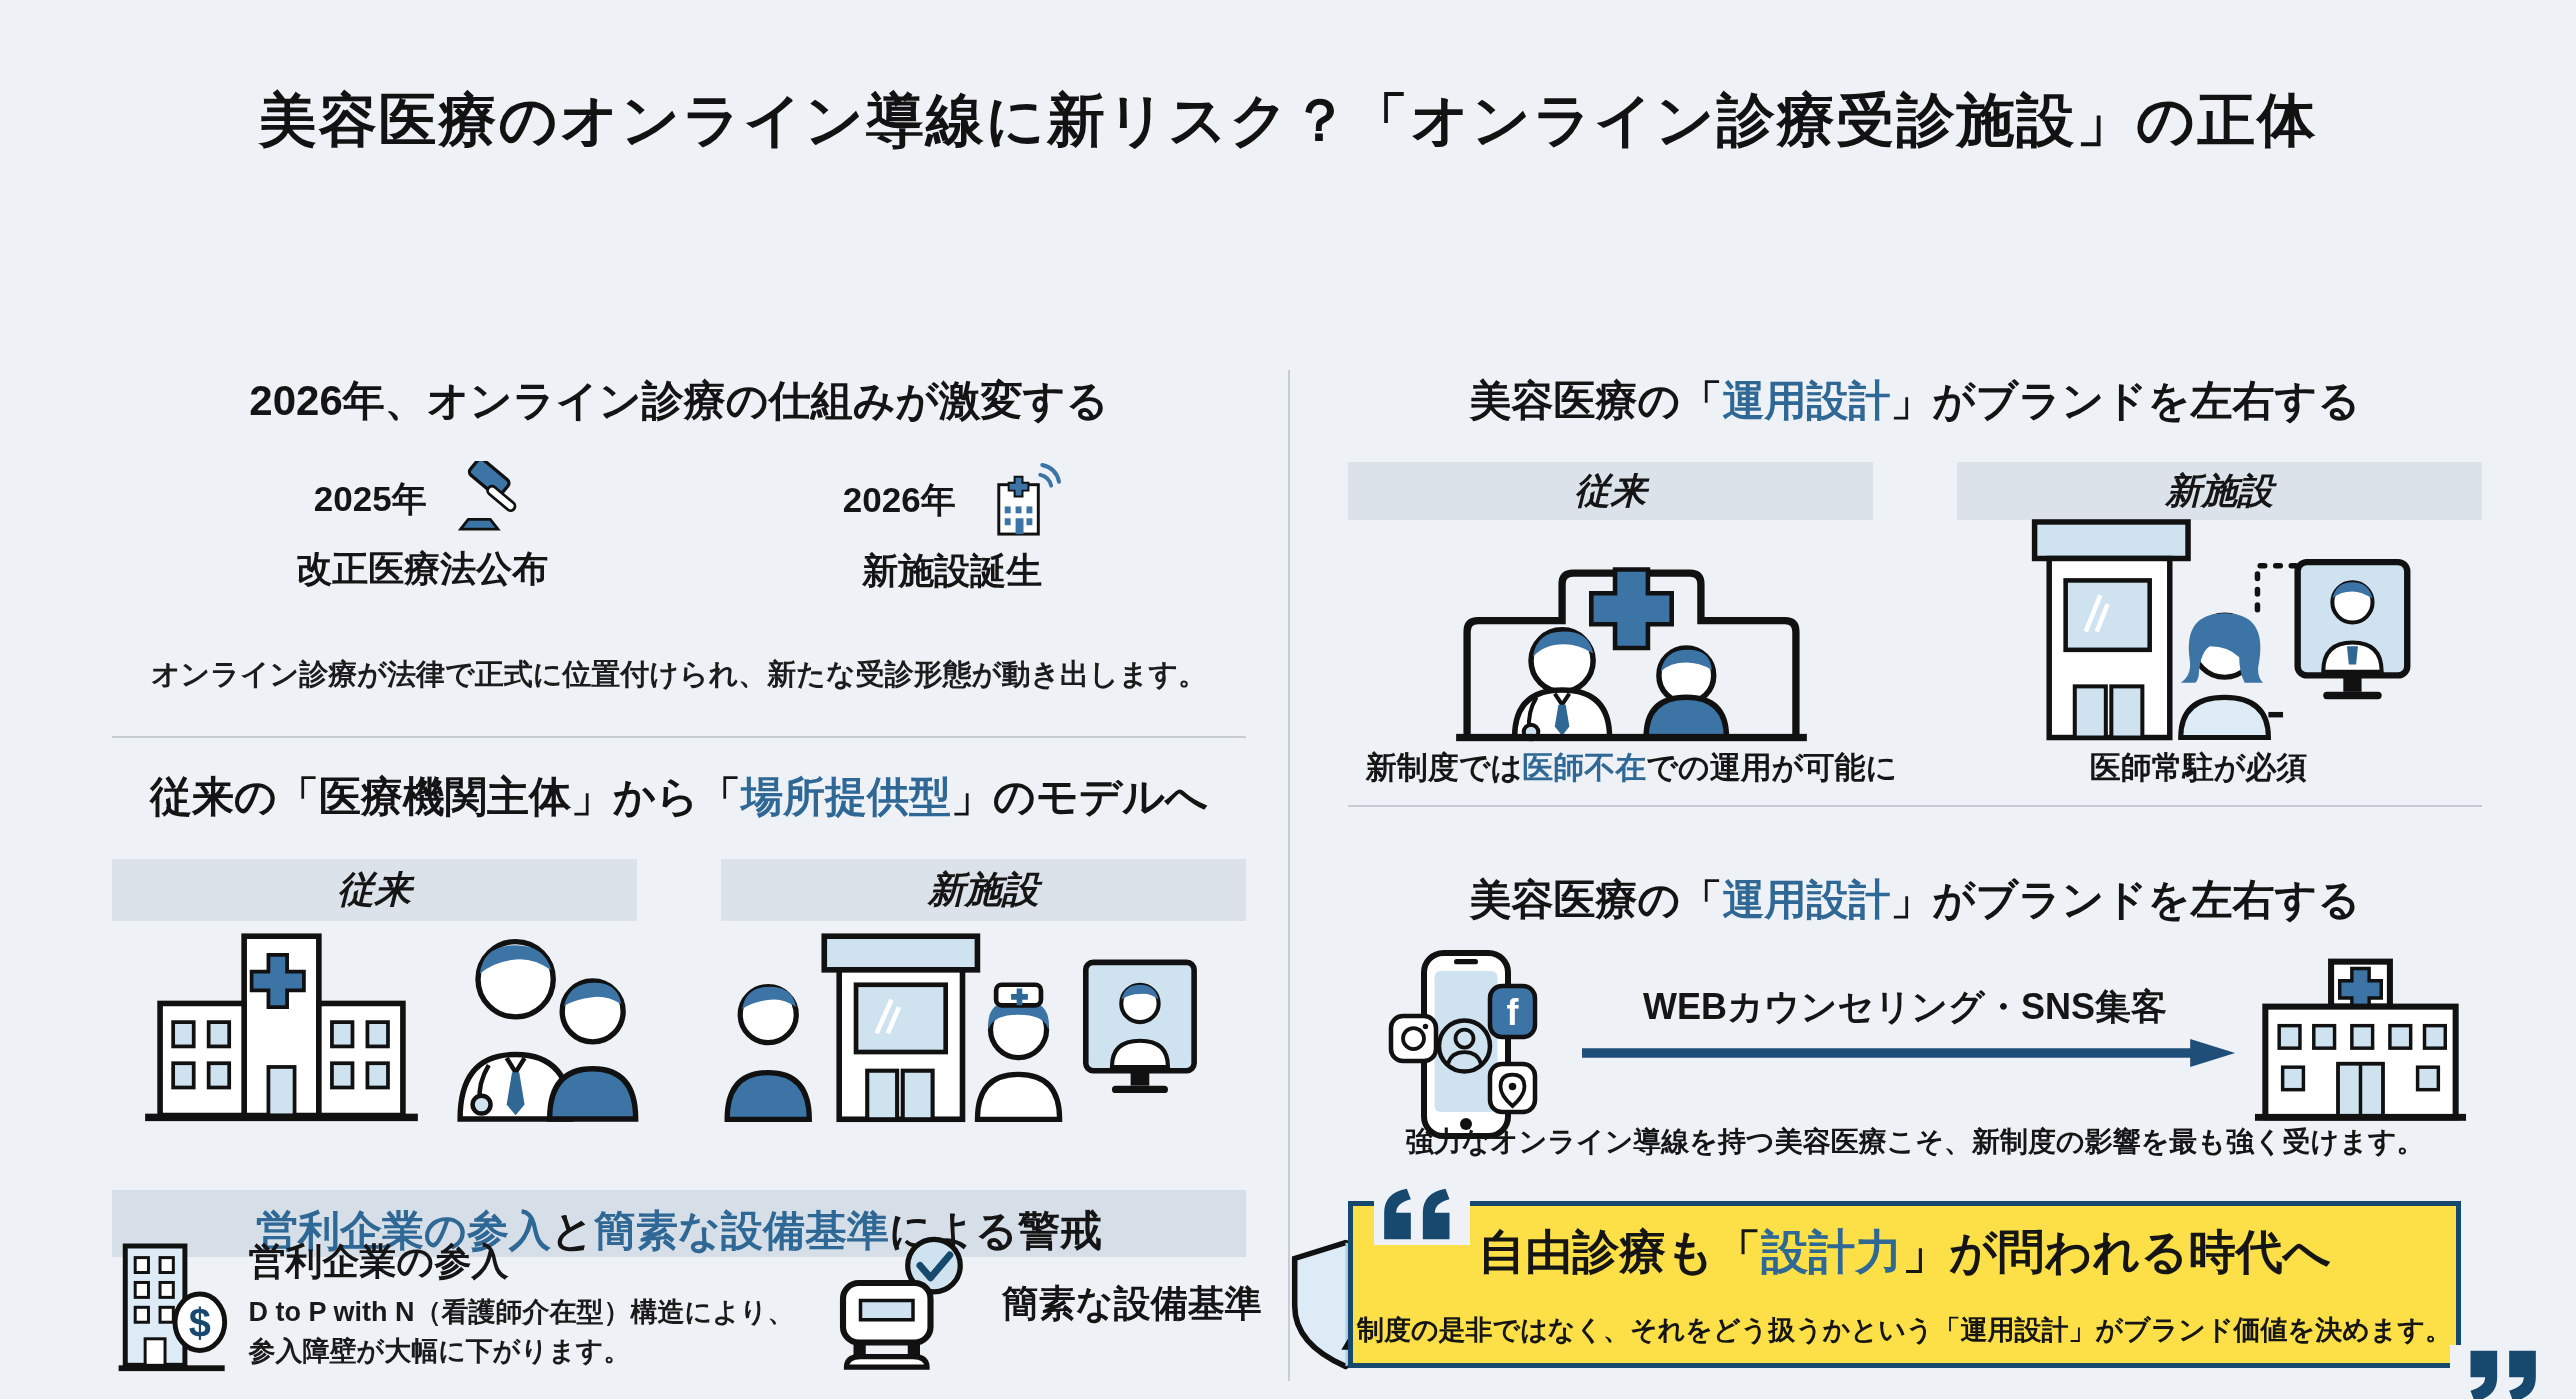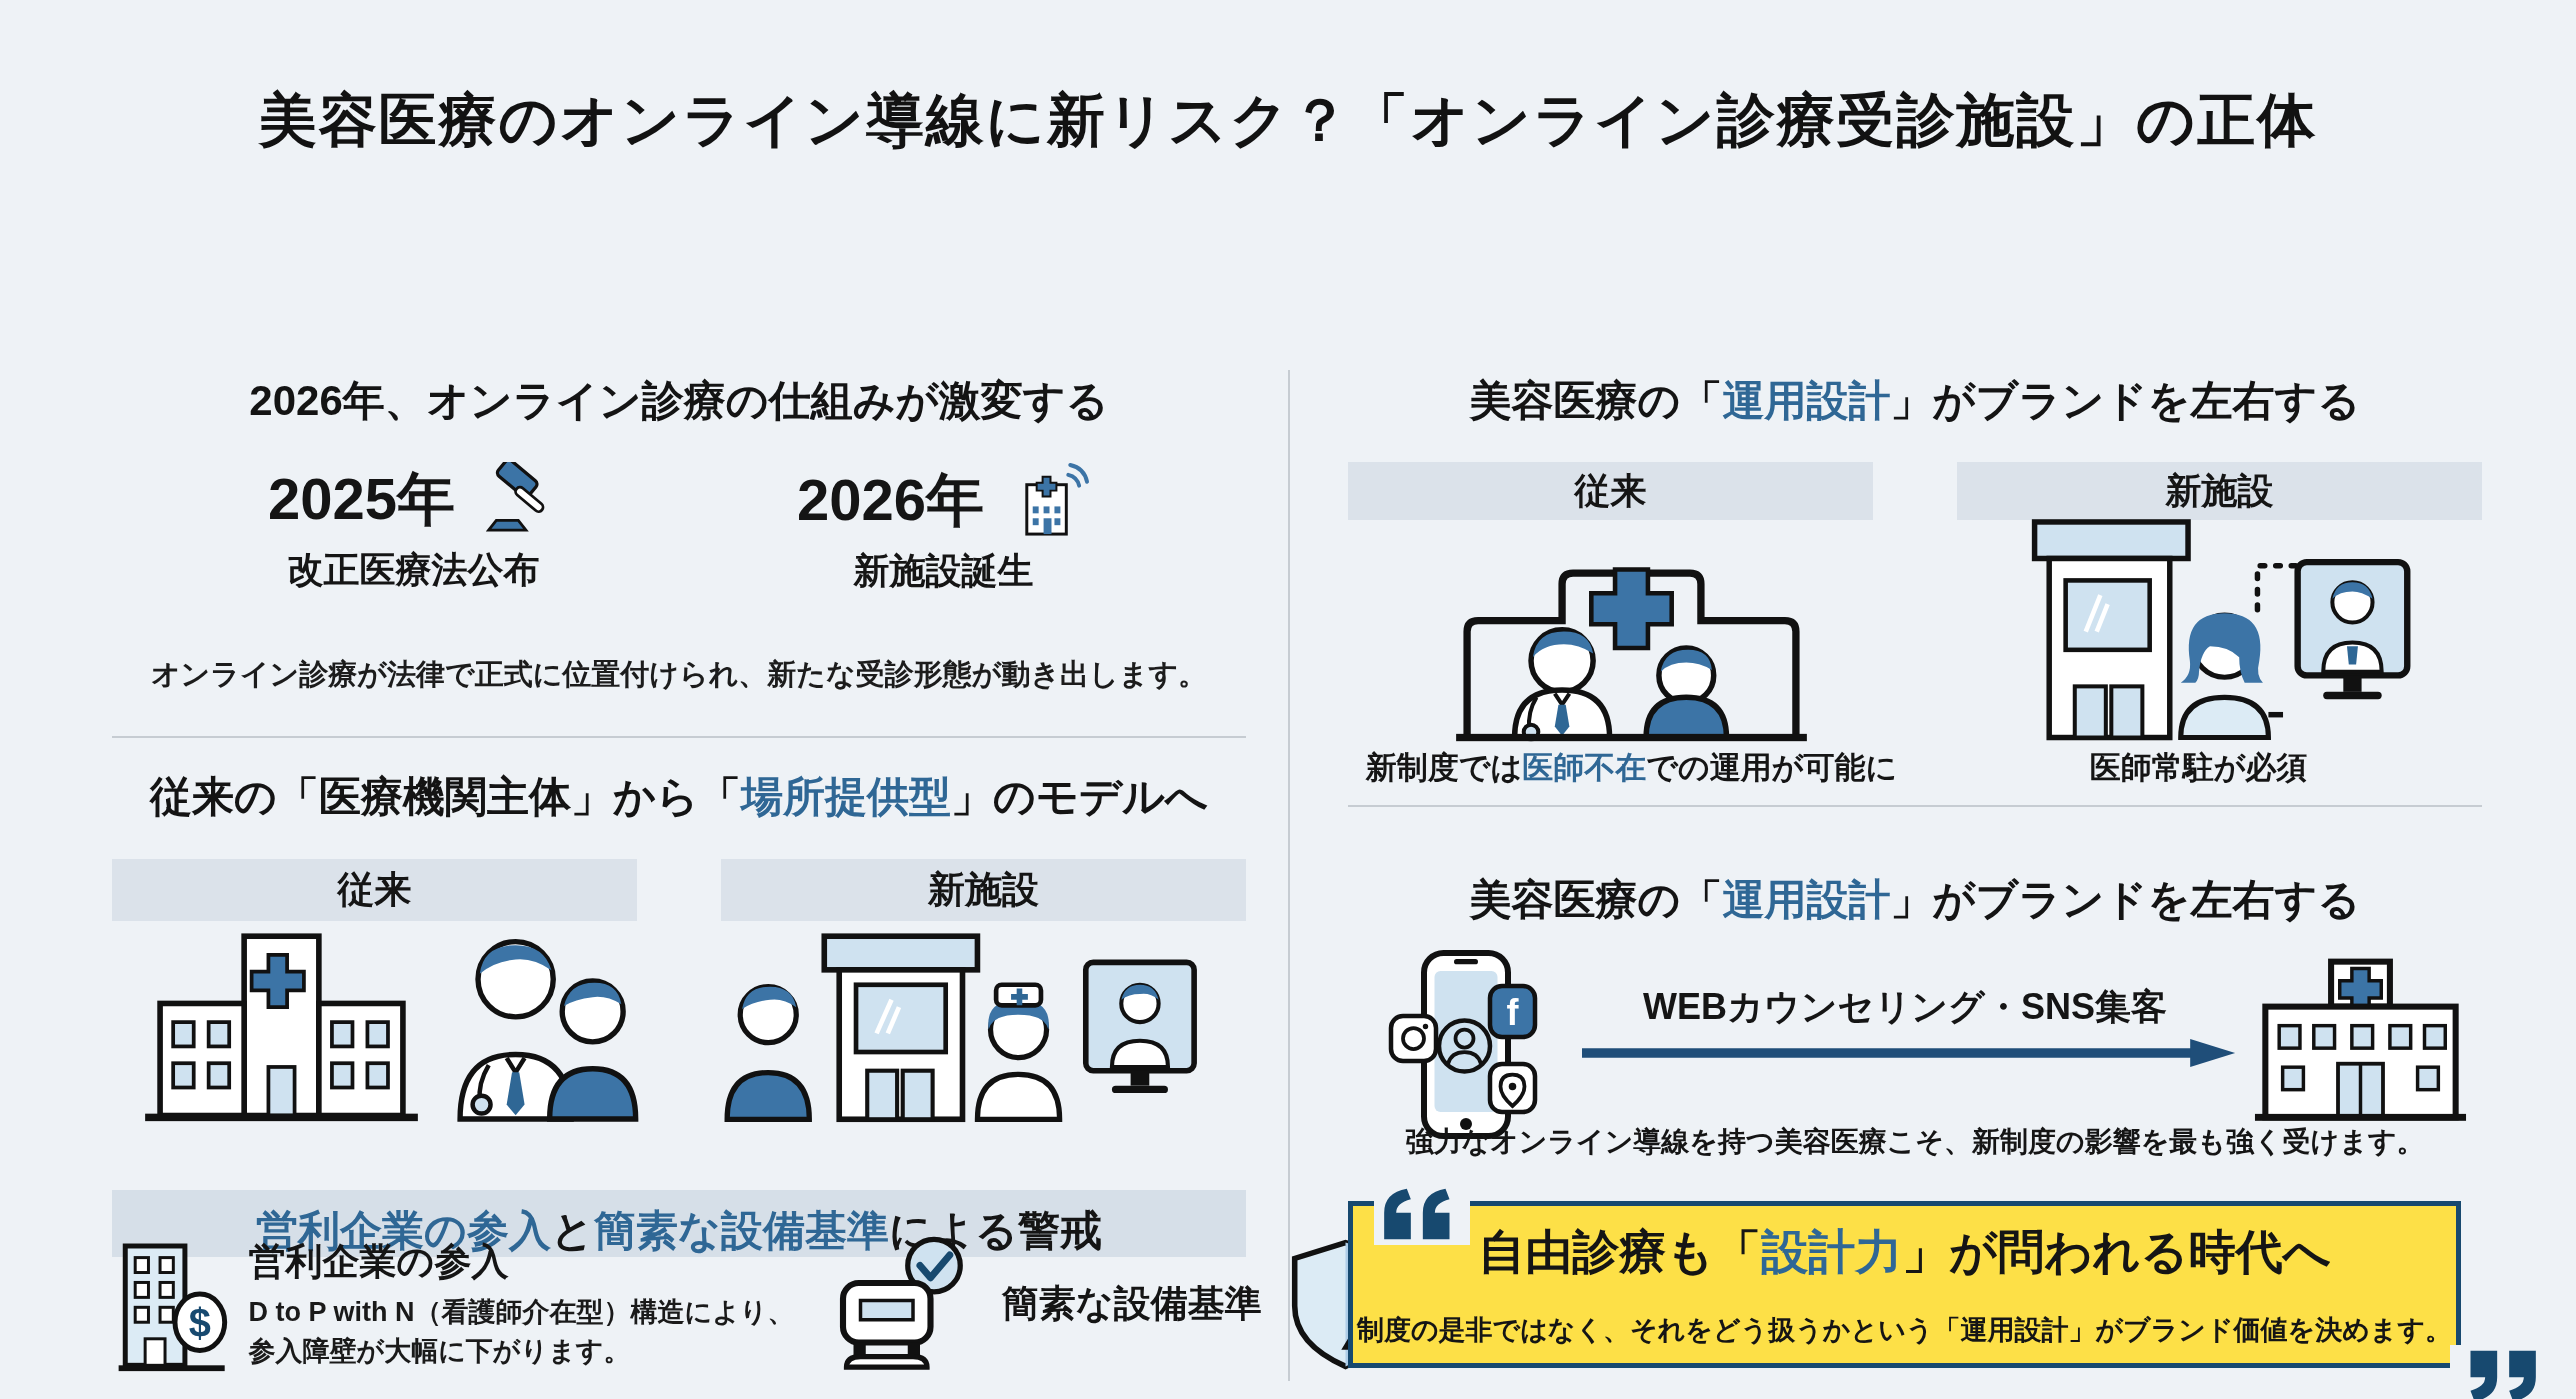--- a/index.html
+++ b/index.html
@@ -11,26 +11,26 @@
   .col{position:absolute;top:0;width:1134px;height:1399px;}
   .col-left{left:112px;} .col-right{left:1348px;}
   .blk{position:absolute;left:0;width:100%;}
   .heading{text-align:center;font-size:42px;font-weight:700;color:#141414;white-space:nowrap;}
   .accent{color:#2f6795;}
   .hline{height:1.9px;background:#c6ccd2;}
   
   .l-h1{top:373px;}
   .l-miles{top:461px;display:flex;justify-content:space-around;padding:0 37px;box-sizing:border-box;}
   .milestone{text-align:center;}
-  .ms-top{display:flex;align-items:center;justify-content:center;gap:27px;font-size:58px;font-weight:700;}
+  .ms-top{display:flex;align-items:center;justify-content:center;gap:27px;font-size:35px;font-weight:700;}
   .ms-label{font-size:36px;font-weight:700;margin-top:7px;}
   .l-caption{top:655px;text-align:center;font-size:29px;font-weight:700;color:#1c1c1c;}
   .l-div{top:736px;}
   .l-h2{top:769px;}
-  .bars{display:flex;gap:84px;}
+  .bars{display:flex;gap:84px;font-style:italic;}
   .l-bars{top:859px;}
   .bar{flex:1;height:62px;background:#dbe2ea;text-align:center;font-size:37px;font-weight:700;line-height:62px;}
   .l-illus{top:936px;height:187px;display:flex;}
   .illus-half{flex:1;display:flex;align-items:flex-end;justify-content:center;gap:13px;}
   .l-banner{top:1190px;height:67px;background:#d6dfe8;text-align:center;font-size:42px;font-weight:700;line-height:81px;white-space:nowrap;}
   .l-points{top:1234px;display:flex;align-items:center;gap:20.6px;}
   .point-text .pt-title{font-size:37px;font-weight:700;}
   .point-text .pt-desc{font-size:27px;font-weight:700;line-height:1.45;margin-top:5.6px;width:562px;color:#1a1a1a;}
   .pt-label{font-size:37px;font-weight:700;white-space:nowrap;}
   

